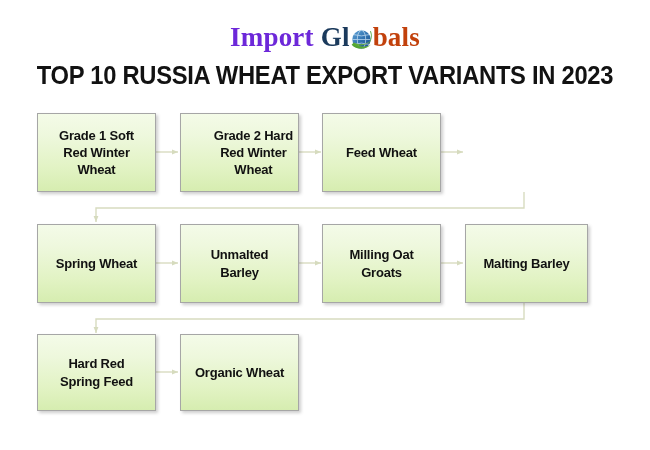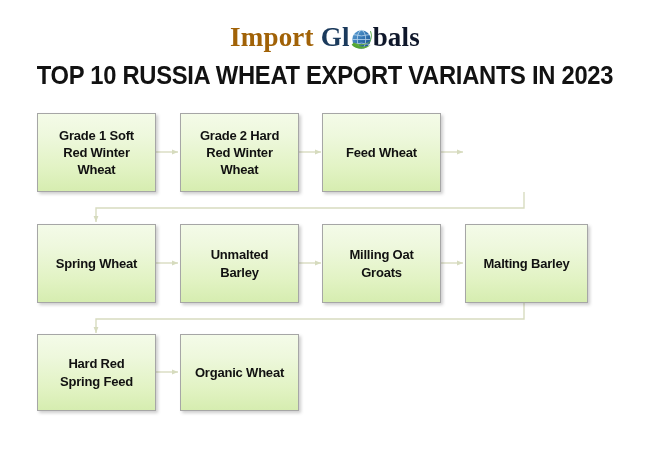--- a/index.html
+++ b/index.html
@@ -26,23 +26,23 @@
     white-space: nowrap;
     line-height: 1;
   }
   #logo .logo-word {
     font-family: "Liberation Serif", serif;
     font-size: 27px;
     font-weight: 700;
     letter-spacing: 0.2px;
     vertical-align: middle;
   }
-  #logo .logo-import { color: #a16207; margin-top: 48px; }
+  #logo .logo-import { color: #6d28d9; margin-top: 48px; }
   #logo .logo-gl     { color: #1b3a5c; text-align: right; }
-  #logo .logo-bals   { color: #0f172a; }
+  #logo .logo-bals   { color: #c2410c; }
   #logo .globe {
     display: inline-block;
     width: 23px;
     height: 23px;
     position: relative;
     vertical-align: middle;
     margin: 0 0px -4px 0px;
   }
 
   
@@ -156,21 +156,21 @@
 
       <line x1="156" y1="372" x2="178" y2="372"></line>
     </g>
   </svg>
 
   <div class="node" style="left:37px;  top:113px; width:119px; height:79px;">
     <span>Grade 1 Soft
 Red Winter
 Wheat</span>
   </div>
-  <div class="node" style="left:180px; top:113px; width:119px; height:79px;">
+  <div class="node" style="left:180px; top:113px; width:119px; height:79px;justify-content:flex-end;">
     <span>Grade 2 Hard
 Red Winter
 Wheat</span>
   </div>
   <div class="node" style="left:322px; top:113px; width:119px; height:79px;">
     <span>Feed Wheat</span>
   </div>
 
   <div class="node" style="left:37px;  top:224px; width:119px; height:79px;">
     <span>Spring Wheat</span>

